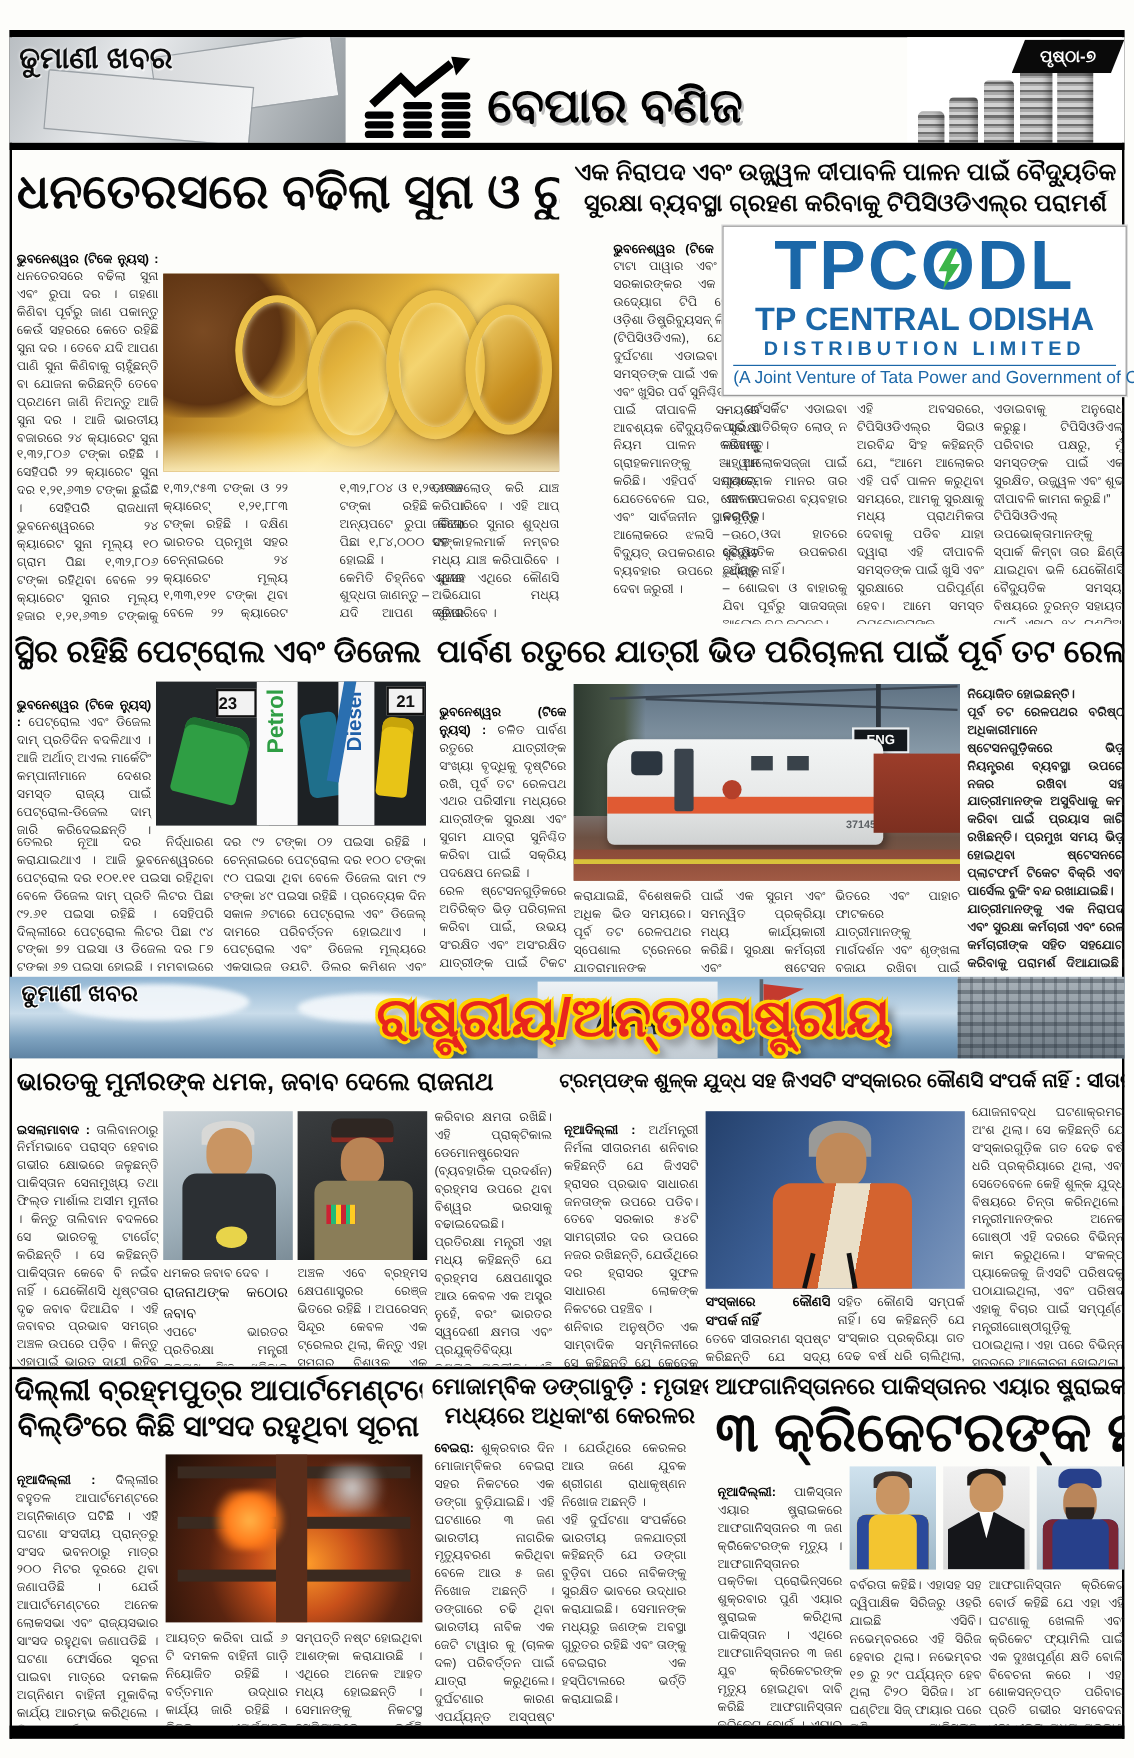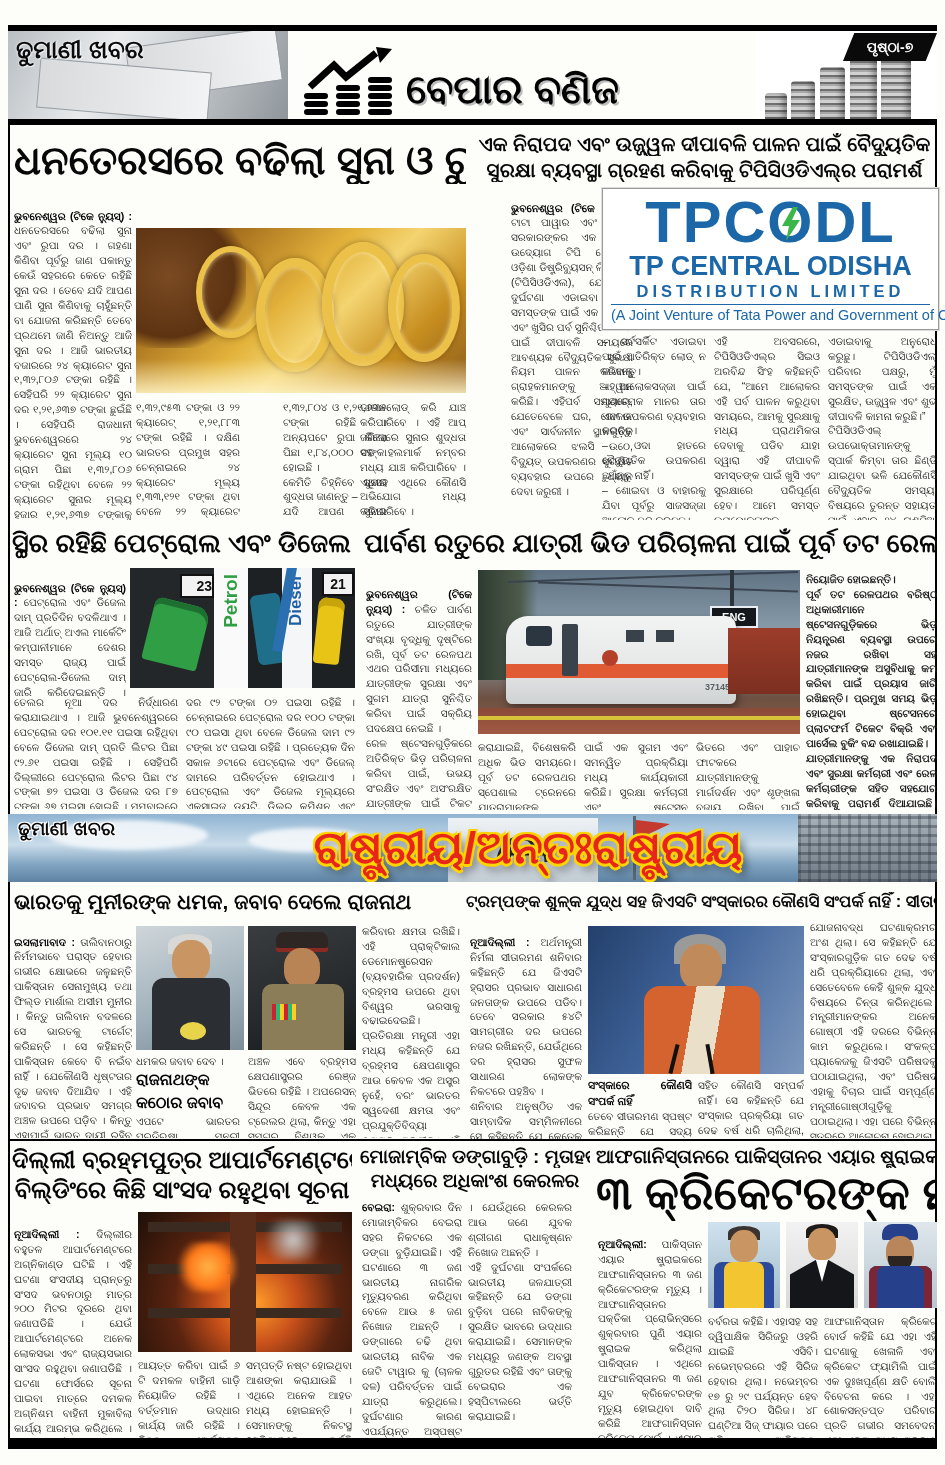--- a/index.html
+++ b/index.html
@@ -4,21 +4,21 @@
 <style>
   html,body { margin:0; padding:0; background:#ffffff; }
   .page { position:relative; width:945px; height:1465px; background:#fdfdfa;
           font-family:"Liberation Sans","DejaVu Sans",sans-serif; color:#1a1a1a; overflow:hidden; }
   .abs { position:absolute; }
   .rule { background:#000; }
   .body-col { font-size:10.5px; line-height:1.42; text-align:justify; color:#1d1d1d; overflow:hidden; }
   .pre { white-space:pre-line; }
   .dateline { font-weight:bold; color:#000; }
   .headline { font-weight:bold; color:#070707; white-space:nowrap; overflow:hidden; }
-  .subhead { font-weight:bold; color:#000; font-size:16px; }
+  .subhead { font-weight:normal; color:#000; font-size:12px; }
   .center { text-align:center; }
   .photo { overflow:hidden; }
   
   .money { background:linear-gradient(115deg,#b9bec2 0%,#e9ebed 35%,#cfd3d6 55%,#8f969b 100%); }
   .note { position:absolute; background:linear-gradient(90deg,#d8dadc,#f2f3f4); border:1px solid #9aa0a5; }
   .datebar { background:#0a0a0a; color:#fff; font-weight:bold; font-size:15px; line-height:28px; white-space:nowrap; }
   .papername { font-weight:bold; font-size:25px; color:#0c0c0c; text-shadow:0 0 3px rgba(255,255,255,.9),1px 1px 0 rgba(255,255,255,.6); white-space:nowrap; }
   .section-title { font-weight:bold; font-size:40px; color:#000; text-shadow:2px 2px 0 #bdbdbd; white-space:nowrap; }
   .pagetab { background:#0a0a0a; color:#fff; font-size:14px; font-weight:bold; line-height:28px; text-align:center;
              clip-path:polygon(12% 0,100% 0,88% 100%,0 100%); }
@@ -149,21 +149,21 @@
     <div class="abs body-col pre" style="left:828px;top:334px;width:109px;height:186px;">ଏଡାଇବାକୁ ଅନୁରୋଧ କରୁଛୁ। ଟିପିସିଓଡିଏଲ୍ ପରିବାର ପକ୍ଷରୁ, ମୁଁ ସମସ୍ତଙ୍କ ପାଇଁ ଏକ ସୁରକ୍ଷିତ, ଉଜ୍ଜ୍ୱଳ ଏବଂ ଶୁଭ ଦୀପାବଳି କାମନା କରୁଛି।”
 ଟିପିସିଓଡିଏଲ୍ ଉପଭୋକ୍ତାମାନଙ୍କୁ ସ୍ପାର୍କ କିମ୍ବା ତାର ଛିଣ୍ଡି ଯାଇଥିବା ଭଳି ଯେକୌଣସି ବୈଦ୍ୟୁତିକ ସମସ୍ୟା ବିଷୟରେ ତୁରନ୍ତ ସହାୟତା ପାଇଁ ଏହାର ୨୪ ଘଣ୍ଟିଆ କଲ୍ ସେଣ୍ଟର (୧୯୧୨ କିମ୍ବା ୧୮୦୦୩୪୫୬୭୯୨) ମାଧ୍ୟମରେ ରିପୋର୍ଟ କରିବାକୁ ଅନୁରୋଧ କରିଛି।</div>
   </section>
 
   <section>
     <div class="abs headline" style="left:12px;top:528px;width:344px;font-size:26px;">ସ୍ଥିର ରହିଛି ପେଟ୍ରୋଲ ଏବଂ ଡିଜେଲ ଦର</div>
     <div class="abs body-col" style="left:14px;top:570px;width:112px;height:130px;">
       <p><b class="dateline">ଭୁବନେଶ୍ୱର (ଟିକେ ନ୍ୟୁସ୍) :</b> <span>ପେଟ୍ରୋଲ ଏବଂ ଡିଜେଲ ଦାମ୍ ପ୍ରତିଦିନ ବଦଳିଥାଏ । ଆଜି ଅର୍ଥାତ୍ ଅଏଲ ମାର୍କେଟିଂ କମ୍ପାନୀମାନେ ଦେଶର ସମସ୍ତ ରାଜ୍ୟ ପାଇଁ ପେଟ୍ରୋଲ-ଡିଜେଲ ଦାମ୍ ଜାରି କରିଦେଇଛନ୍ତି । ତେବେ ପ୍ରମୁଖ ସହର ଗୁଡିକରେ ପେଟ୍ରୋଲ ଓ ଡିଜେଲ ମୂଲ୍ୟରେ ପରିବର୍ତ୍ତନ ଘଟିଛି । କିଛି ସହରରେ ଦାମ ଅପରିବର୍ତ୍ତିତ ରହିଛି । ପ୍ରତିଦିନ</span></p>
     </div>
     <div class="abs photo fuel-photo" style="left:130px;top:568px;width:225px;height:120px;">
-      <div class="abs" style="left:50px;top:6px;width:30px;height:20px;background:#f2f2f2;border:2px solid #111;color:#111;font-weight:bold;font-size:14px;text-align:right;line-height:20px;"><span>23</span></div>
+      <div class="abs" style="left:50px;top:6px;width:30px;height:20px;background:#f2f2f2;border:2px solid #111;color:#111;font-weight:bold;font-size:14px;text-align:left;line-height:20px;"><span>23</span></div>
       <div class="abs" style="left:84px;top:0;width:34px;height:120px;background:#fafafa;">
         <span class="vtext" style="position:absolute;left:6px;top:6px;color:#2f9e44;font-size:19px;">Petrol</span>
       </div>
       <div class="abs" style="left:18px;top:34px;width:56px;height:64px;background:#2f9e44;border-radius:8px 14px 4px 4px;transform:rotate(14deg);box-shadow:inset 0 6px 0 #1e7030;"></div>
       <div class="abs" style="left:124px;top:26px;width:30px;height:70px;background:#1f6f8b;border-radius:6px;transform:rotate(-8deg);"></div>
       <div class="abs" style="left:152px;top:0;width:30px;height:120px;background:#f5f6f7;">
         <span class="vtext" style="position:absolute;left:4px;top:8px;color:#1f5fa8;font-size:17px;">Diesel</span>
       </div>
       <div class="abs" style="left:150px;top:-6px;width:10px;height:90px;background:#2a6fb0;transform:rotate(10deg);"></div>
       <div class="abs" style="left:186px;top:30px;width:26px;height:66px;background:#e8c417;border-radius:8px 8px 4px 4px;transform:rotate(6deg);box-shadow:inset 0 8px 0 #c7a40a;"></div>

